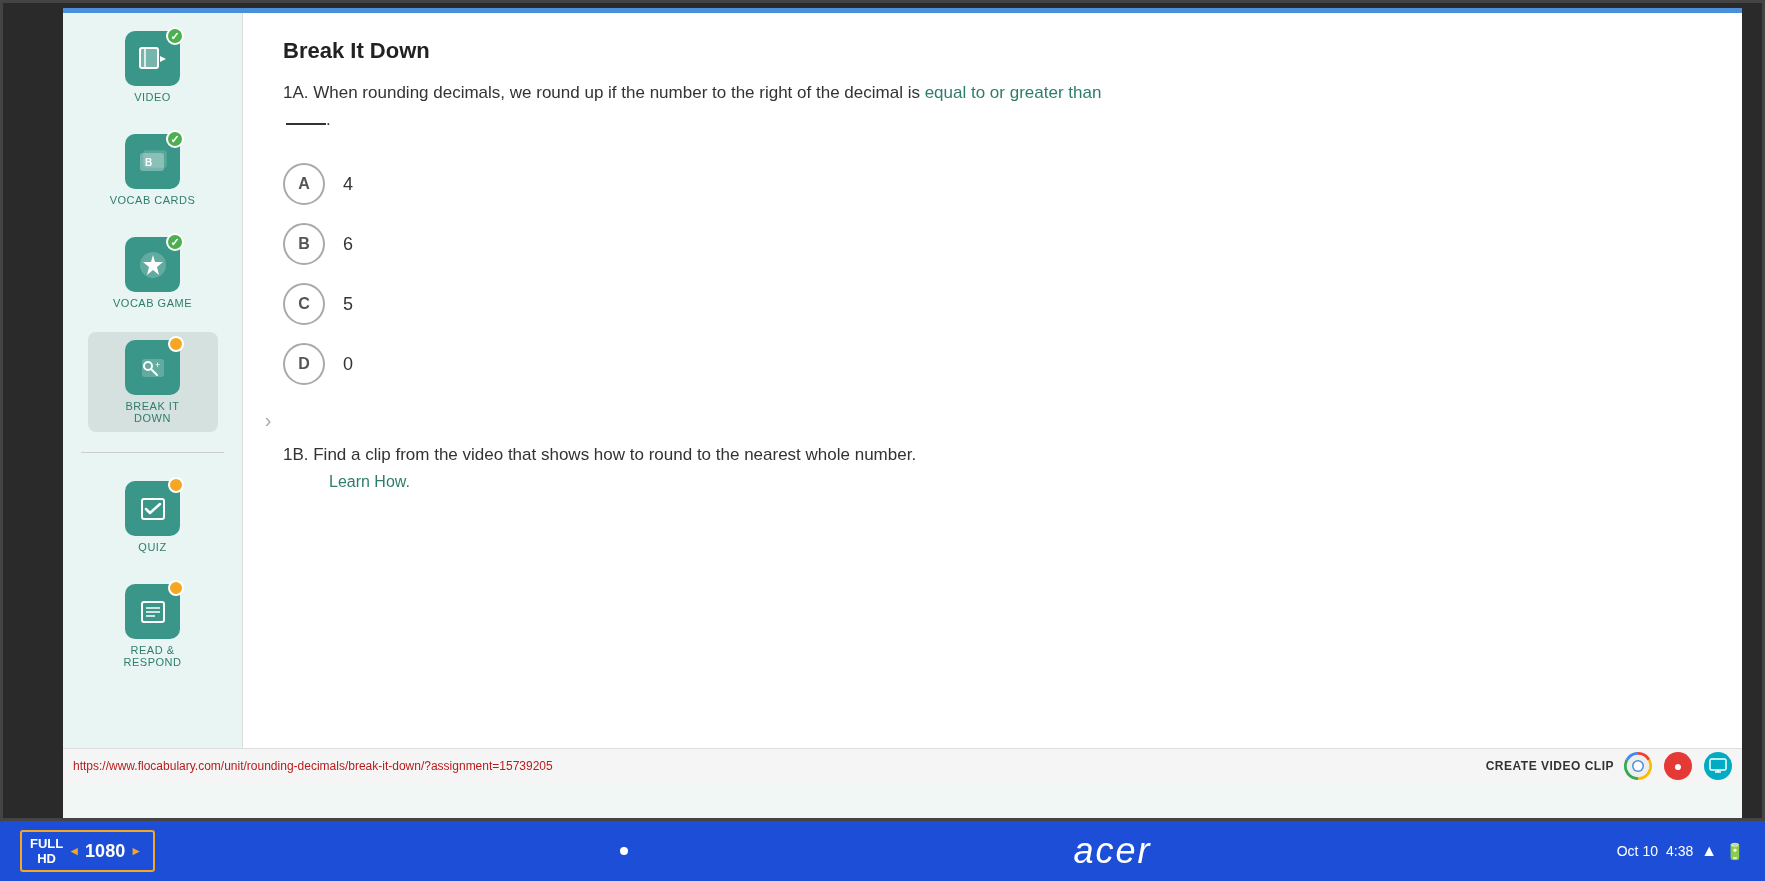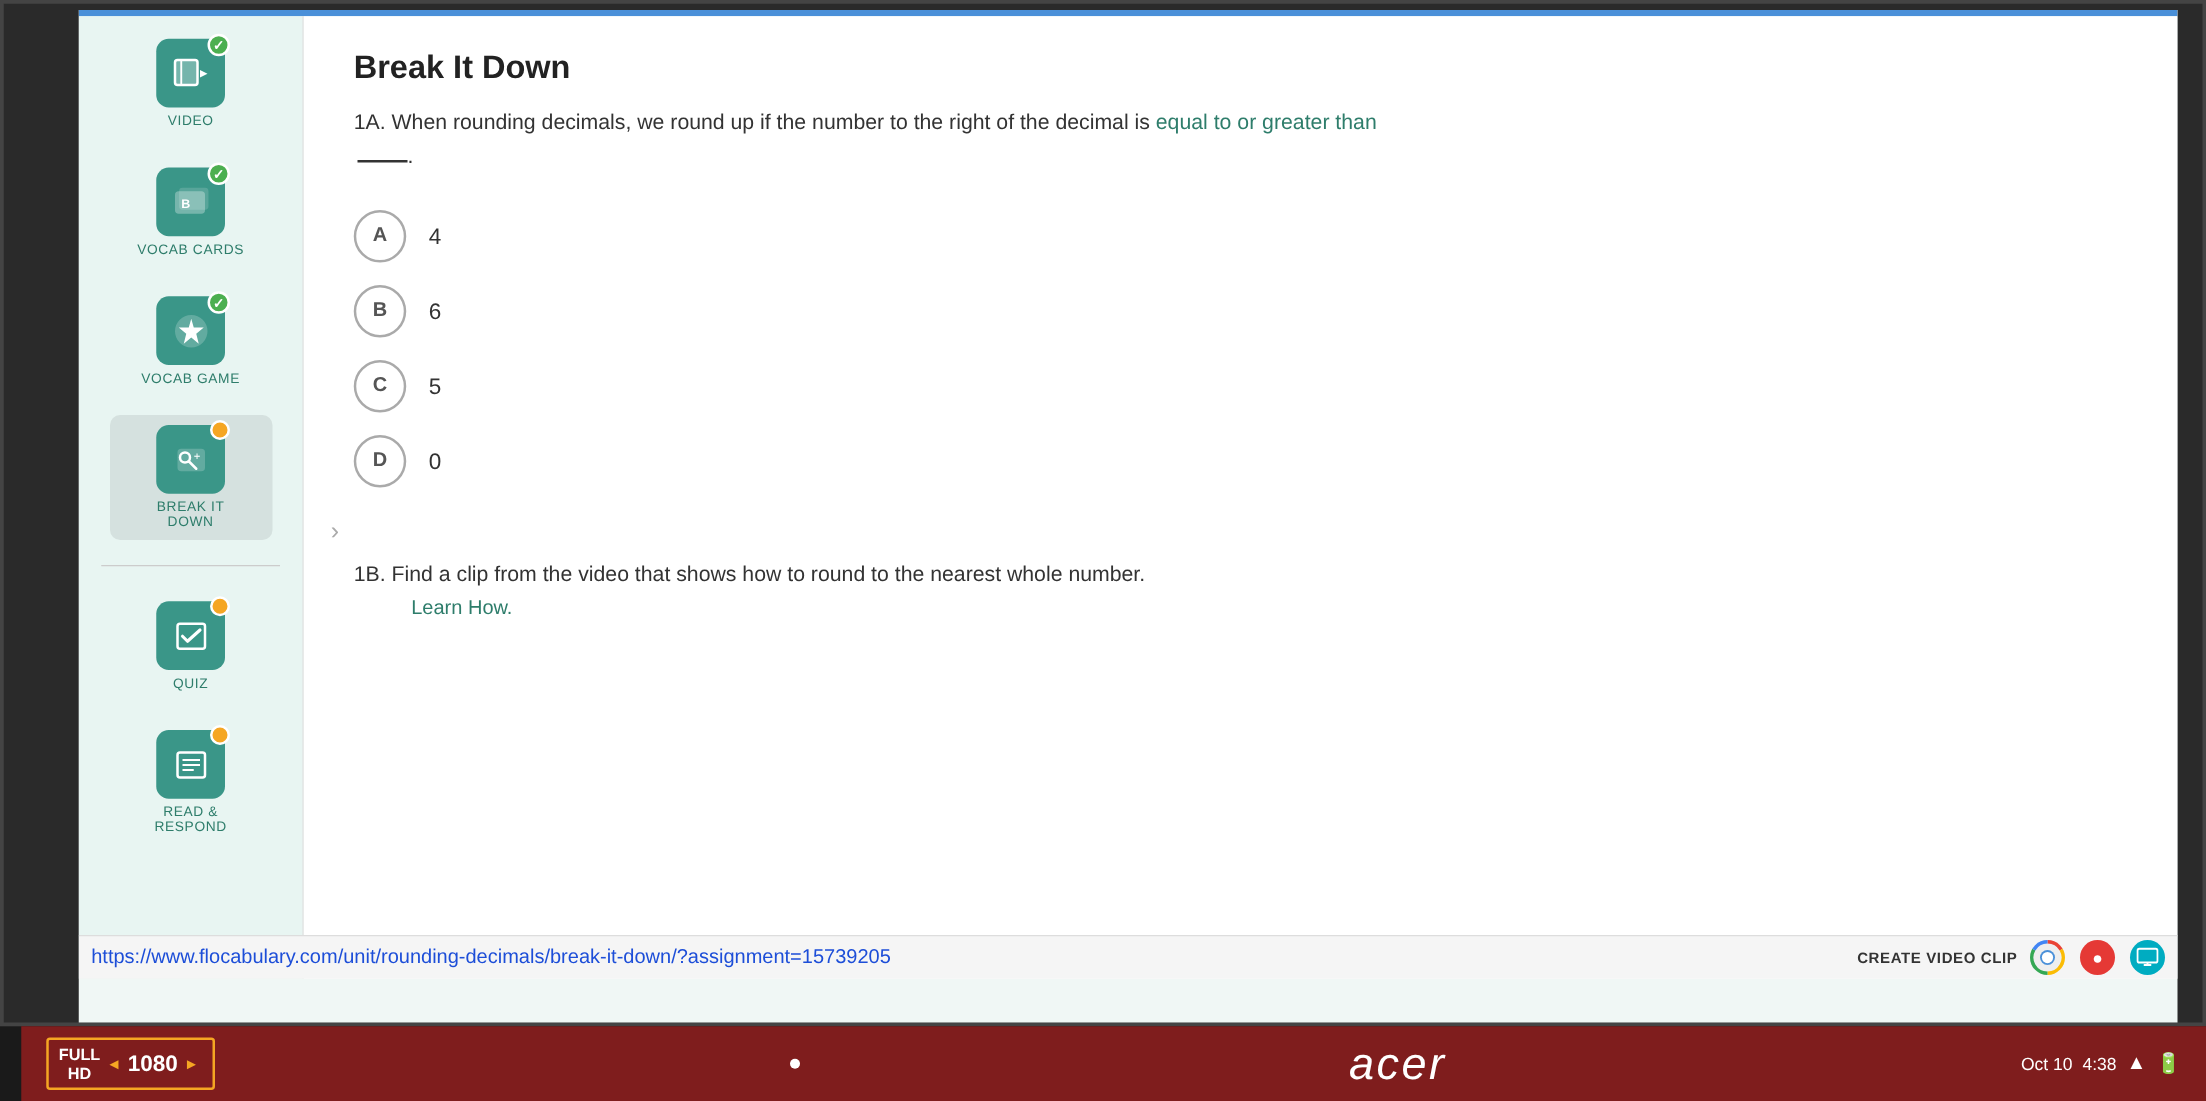--- a/index.html
+++ b/index.html
@@ -145,21 +145,21 @@
       top: 5px;
       left: 180px;
       right: 0;
       bottom: 35px;
       background: white;
       padding: 25px 40px;
       overflow-y: auto;
     }
 
     .page-title {
-      font-size: 26px;
+      font-size: 22px;
       font-weight: bold;
       color: #222;
       margin-bottom: 15px;
     }
 
     .question-progress {
       display: flex;
       align-items: center;
       gap: 10px;
       margin-bottom: 30px;
@@ -277,45 +277,45 @@
       height: 35px;
       background: #f5f5f5;
       border-top: 1px solid #ddd;
       display: flex;
       align-items: center;
       padding: 0 10px;
       gap: 10px;
     }
 
     .url-bar {
-      font-size: 16px;
-      color: #1d4ed8;
+      font-size: 12px;
+      color: #b91c1c;
       flex: 1;
     }
 
     .create-video-clip {
       font-size: 12px;
       color: #333;
       font-weight: bold;
       letter-spacing: 0.5px;
     }
 
     .browser-icons {
       display: flex;
       gap: 12px;
       align-items: center;
     }
 
     .taskbar-bottom {
       position: absolute;
       bottom: 0;
-      left: 17px;
+      left: 0;
       right: 0;
       height: 60px;
-      background: #7f1d1d;
+      background: #1d4ed8;
       display: flex;
       align-items: center;
       justify-content: space-between;
       padding: 0 20px;
     }
 
     .fullhd-badge {
       display: flex;
       align-items: center;
       gap: 2px;

